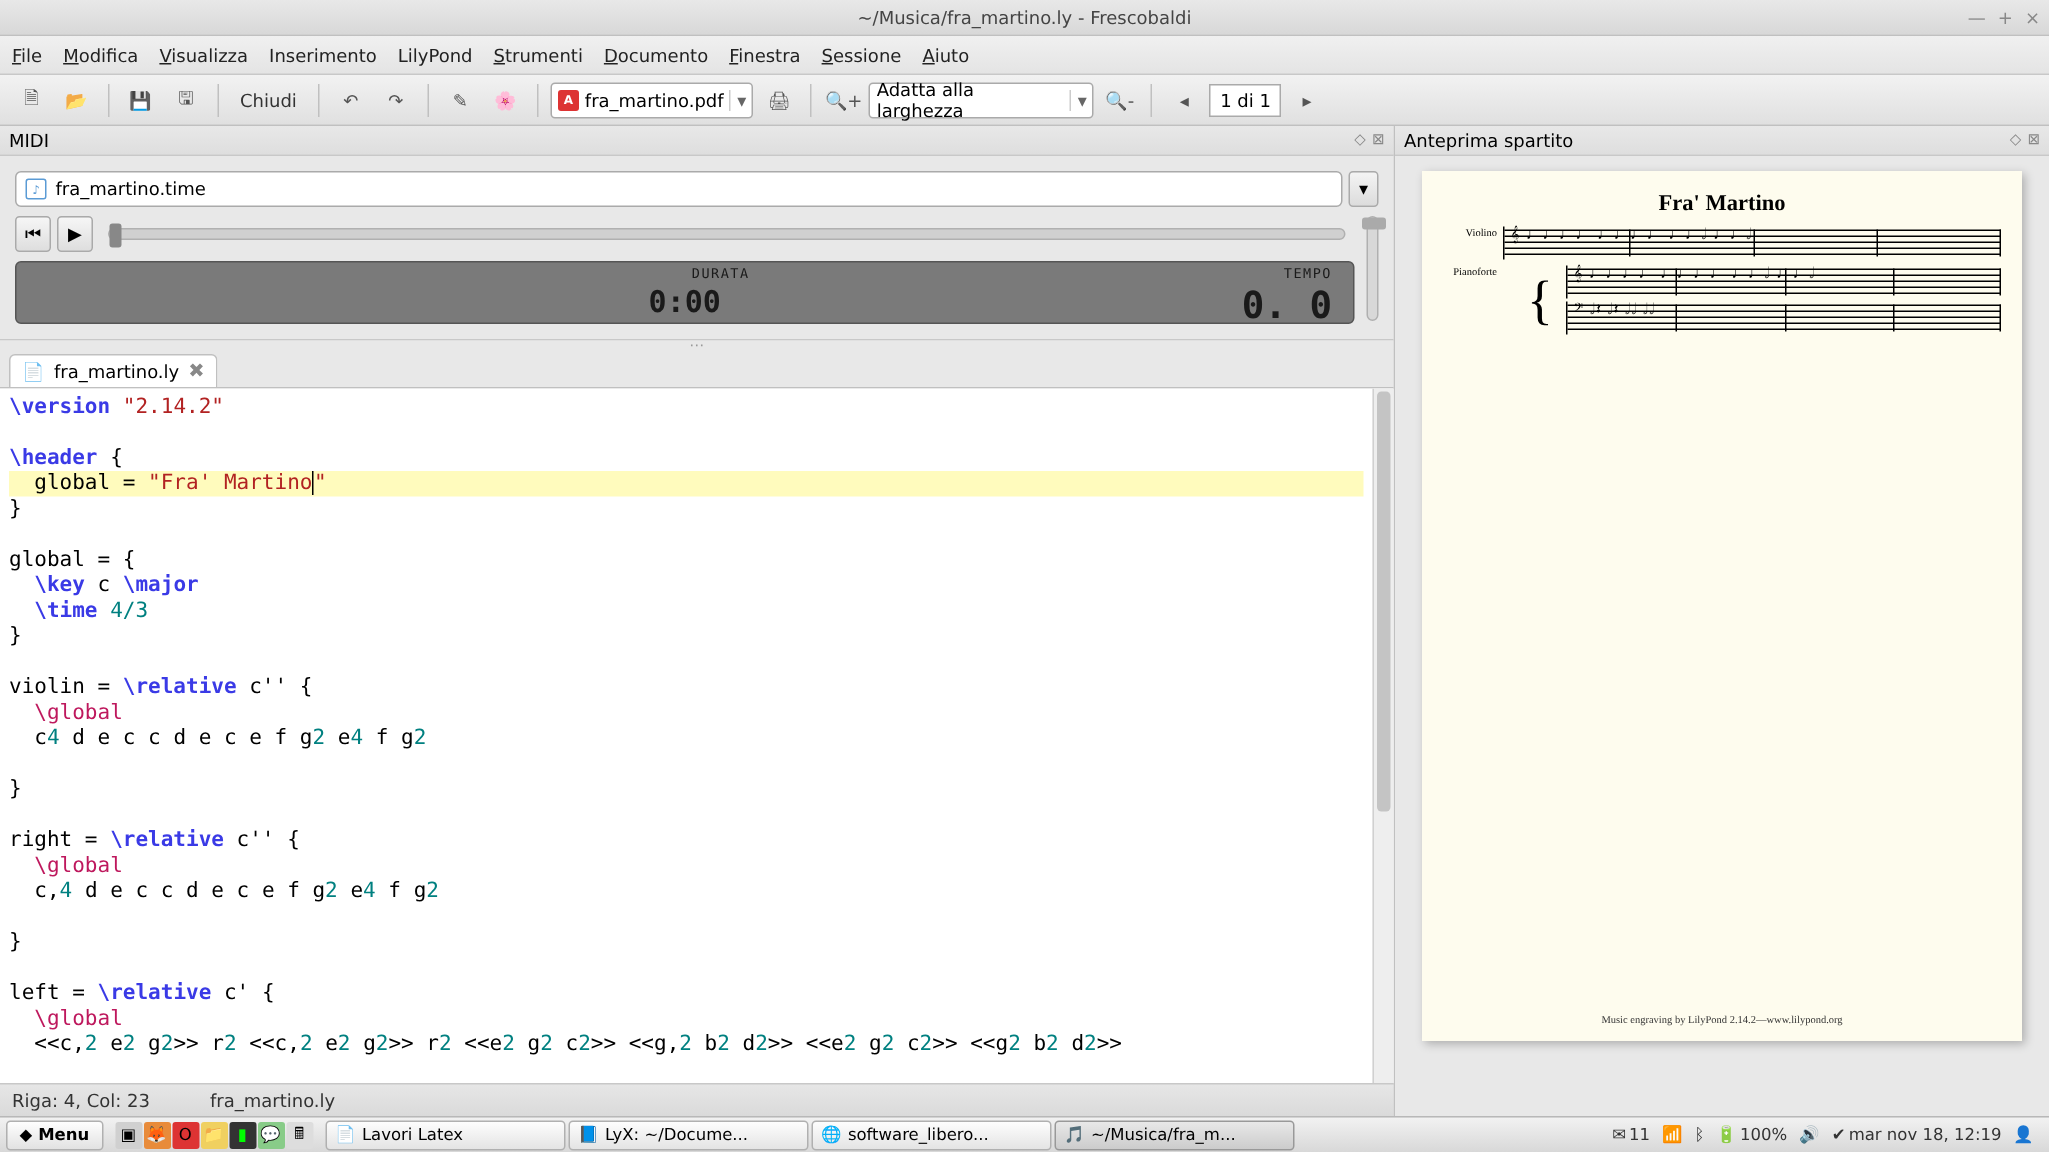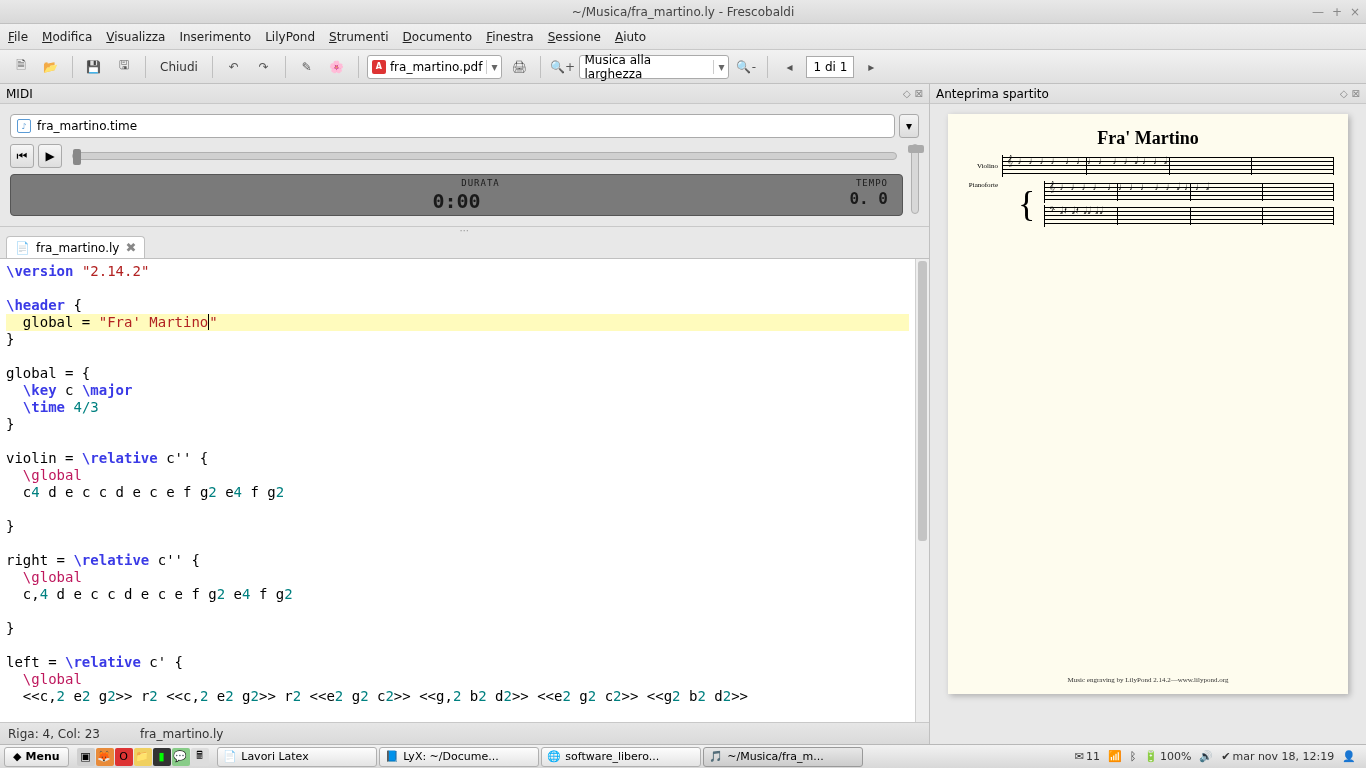--- a/index.html
+++ b/index.html
@@ -94,21 +94,21 @@
   background: #7a7a7a;
   border-radius: 4px; border: 1px solid #555;
   display: flex; align-items: center; justify-content: space-between;
   padding: 0 14px; color: #1a1a1a; font-family: monospace;
   position: relative;
 }
 .midi-display .label { font-size: 9px; letter-spacing: 1px; position: absolute; top: 3px; margin-left: 24px; }
 .midi-display .durata-label { left: 50%; transform: translateX(-50%); }
 .midi-display .tempo-label { right: 14px; }
 .midi-display .time { font-size: 20px; font-weight: bold; position: absolute; top: 14px; left: 50%; transform: translateX(-50%); }
-.midi-display .tempo { font-size: 16px; font-weight: bold; position: absolute; right: 14px; top: 14px; }
+.midi-display .tempo { font-size: 25px; font-weight: bold; position: absolute; right: 14px; top: 14px; }
 .midi-lower { display:flex; gap:8px; align-items:flex-start; }
 
 .resize-handle { height: 6px; background: #e8e8e8; cursor: row-resize; display:flex; align-items:center; justify-content:center; }
 .resize-handle::after { content:"⋯"; color:#999; font-size:10px; }
 
 .tabs-row { height: 26px; background: #e8e8e8; display: flex; align-items: flex-end; padding: 0 6px; border-bottom: 1px solid #c0c0c0; }
 .file-tab {
   height: 22px; background: #fff; border: 1px solid #c0c0c0; border-bottom: none;
   border-radius: 4px 4px 0 0; padding: 0 8px; display: flex; align-items: center; gap: 6px;
   font-size: 12px;
@@ -139,22 +139,22 @@
   padding: 0 8px; font-size: 12px; gap: 40px; color: #333;
 }
 
 .right-pane { flex: 1; display: flex; flex-direction: column; background: #e8e8e8; }
 .preview-area { flex: 1; padding: 10px; display: flex; justify-content: center; align-items: flex-start; }
 .score-page {
   width: 400px; height: 580px; background: #fefcee;
   box-shadow: 2px 2px 6px rgba(0,0,0,0.25); padding: 14px; position: relative;
   font-family: "Times New Roman", serif;
 }
-.score-title { text-align: center; font-weight: bold; font-size: 18px; margin-bottom: 6px; }
-.score-system { display: flex; align-items: center; gap: 4px; margin-bottom: 4px; }
+.score-title { text-align: center; font-weight: bold; font-size: 15px; margin-bottom: 6px; }
+.score-system { display: flex; gap: 4px; margin-bottom: 4px; }
 .instr-label { font-size: 7px; width: 36px; text-align: right; }
 .staff-lines { flex: 1; height: 22px; position: relative; border-left: 1px solid #000; }
 .staff-lines .line { position: absolute; left: 0; right: 0; height: 1px; background: #000; }
 .staff-lines .l1{top:2px}.staff-lines .l2{top:6px}.staff-lines .l3{top:10px}.staff-lines .l4{top:14px}.staff-lines .l5{top:18px}
 .staff-lines .bar { position: absolute; top:2px; bottom:2px; width:1px; background:#000; }
 .staff-lines .notes { position:absolute; left:4px; top:0; font-size:10px; color:#000; letter-spacing:1px; }
 .score-engrave { position: absolute; bottom: 10px; left: 0; right: 0; text-align: center; font-size: 7px; color: #333; }
 
 .grand-staff { display:flex; gap:20px; margin-bottom:4px; }
 .grand-staff .brace { width:6px; display:flex; align-items:center; font-size:36px; line-height:0; color:#000;}
@@ -226,21 +226,21 @@
   <div class="tb-sep"></div>
   <div class="tb-combo">
     <span class="pdf-icon">A</span>
     <span>fra_martino.pdf</span>
     <span class="dd">▾</span>
   </div>
   <div class="tb-btn">🖨</div>
   <div class="tb-sep"></div>
   <div class="tb-btn">🔍+</div>
   <div class="tb-combo" style="width:150px;">
-    <span style="flex:1">Musica alla larghezza</span>
+    <span style="flex:1">Adatta alla larghezza</span>
     <span class="dd">▾</span>
   </div>
   <div class="tb-btn">🔍-</div>
   <div class="tb-sep"></div>
   <div class="tb-btn">◂</div>
   <div class="page-indicator">1 di 1</div>
   <div class="tb-btn">▸</div>
 </div>
 
 <div class="main-area">

